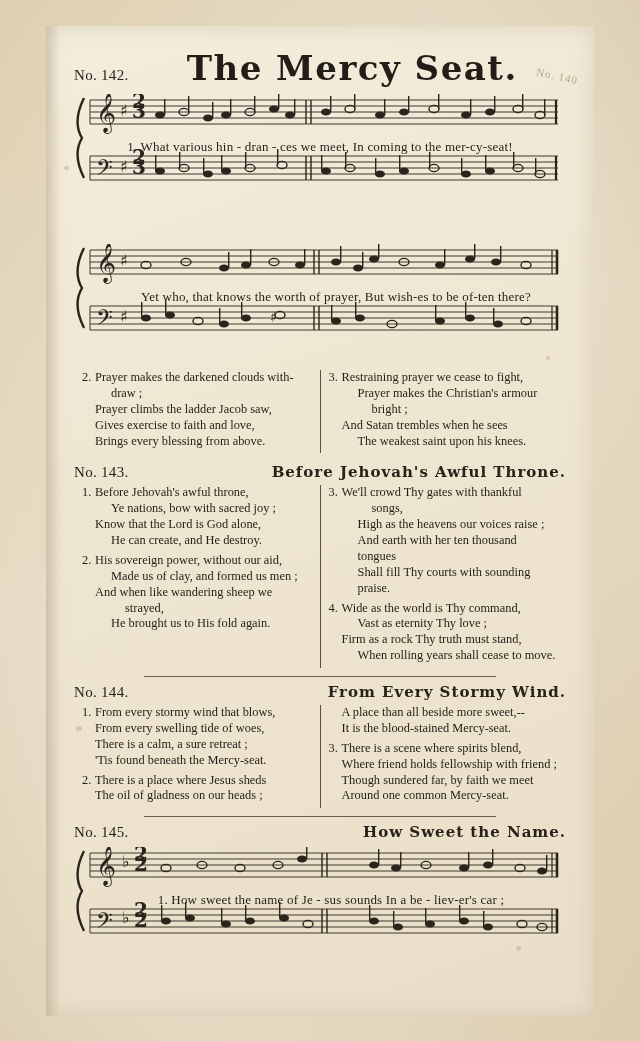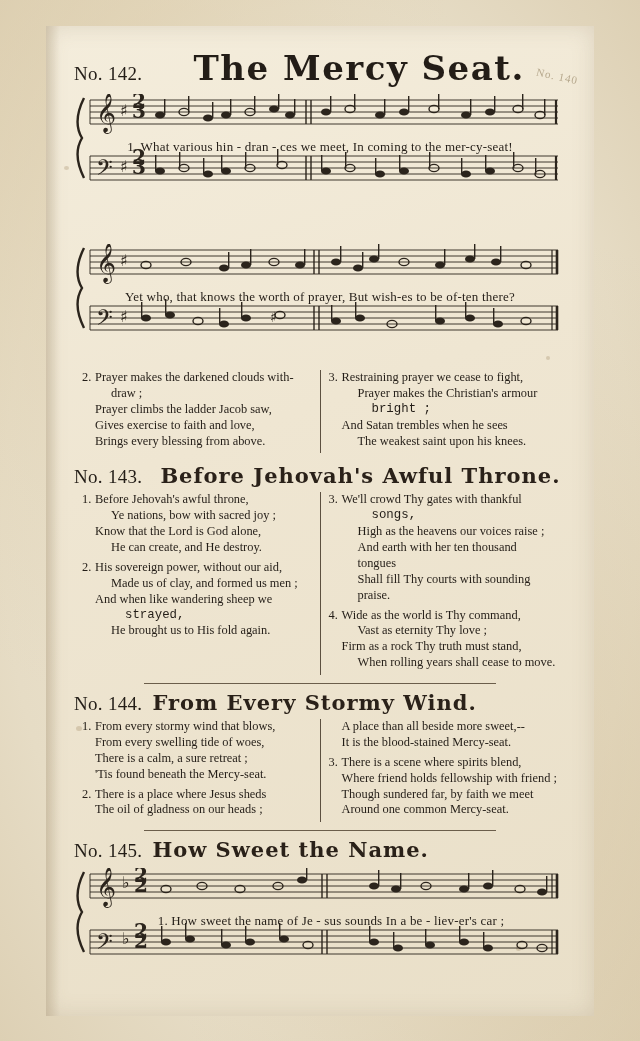--- a/index.html
+++ b/index.html
@@ -39,32 +39,32 @@
     width: 492px;
   }
 
   
   .song-head {
     display: flex;
     align-items: baseline;
     margin-top: 4px;
   }
   .song-no {
-    font-size: 19px;
+    font-size: 15px;
     letter-spacing: 0.3px;
     white-space: nowrap;
     padding-right: 10px;
     font-family: Liberation Serif, serif;
   }
   .song-title {
     flex: 1;
-    text-align: left;
+    text-align: right;
     font-family: "DejaVu Serif", serif;
     font-weight: bold;
-    font-size: 21px;
+    font-size: 15px;
     letter-spacing: 1px;
     color: #2a2119;
   }
   .title-main {
     text-align: center;
     font-family: "DejaVu Serif", serif;
     font-weight: bold;
     font-size: 34px;
     letter-spacing: 1.5px;
   }
@@ -85,21 +85,21 @@
     margin-top: 6px;
     font-size: 12.4px;
     line-height: 1.28;
   }
   .vcol { flex: 1 1 50%; padding: 0 8px; }
   .vcol.left { border-right: 1px solid #5c5040; }
   .verse { margin-bottom: 4px; display: flex; }
   .vnum { width: 13px; flex: 0 0 13px; }
   .vtext { flex: 1; }
   .ind1 { padding-left: 16px; display: block; }
-  .ind2 { padding-left: 30px; display: block; font-family: Liberation Mono, monospace; }
+  .ind2 { padding-left: 30px; display: block; }
 
   .rule {
     border: none;
     border-top: 1px solid #6b5e4b;
     margin: 8px 70px 6px 70px;
   }
 
   .corner-mark {
     position: absolute;
     right: 16px;
@@ -325,21 +325,21 @@
             <ellipse cx="318" cy="80" rx="5" ry="3.6" fill="none" stroke="#2b241c" stroke-width="1.4"></ellipse>
             <ellipse cx="366" cy="77" rx="5" ry="3.6"></ellipse>
               <rect x="361" y="61" width="1.4" height="16"></rect>
             <ellipse cx="396" cy="74" rx="5" ry="3.6"></ellipse>
               <rect x="391" y="58" width="1.4" height="16"></rect>
             <ellipse cx="424" cy="80" rx="5" ry="3.6"></ellipse>
               <rect x="419" y="64" width="1.4" height="16"></rect>
             <ellipse cx="452" cy="77" rx="5" ry="3.6" fill="none" stroke="#2b241c" stroke-width="1.4"></ellipse>
           </g>
         </svg>
-        <div class="lyric-line" style="position:absolute;left:0;top:44px;width:492px;">Yet who, that knows the worth of prayer, But wish-es to    be    of-ten there?</div>
+        <div class="lyric-line" style="position:absolute;left:16px;top:44px;width:492px;">Yet who, that knows the worth of prayer, But wish-es to    be    of-ten there?</div>
       </div>
 
       <div class="verses" style="margin-top:4px;">
         <div class="vcol left">
           <div class="verse">
             <span class="vnum">2.</span>
             <span class="vtext">
               <span>Prayer makes the darkened clouds with-</span><br>
               <span class="ind1">draw ;</span>
               <span>Prayer climbs the ladder Jacob saw,</span><br>

